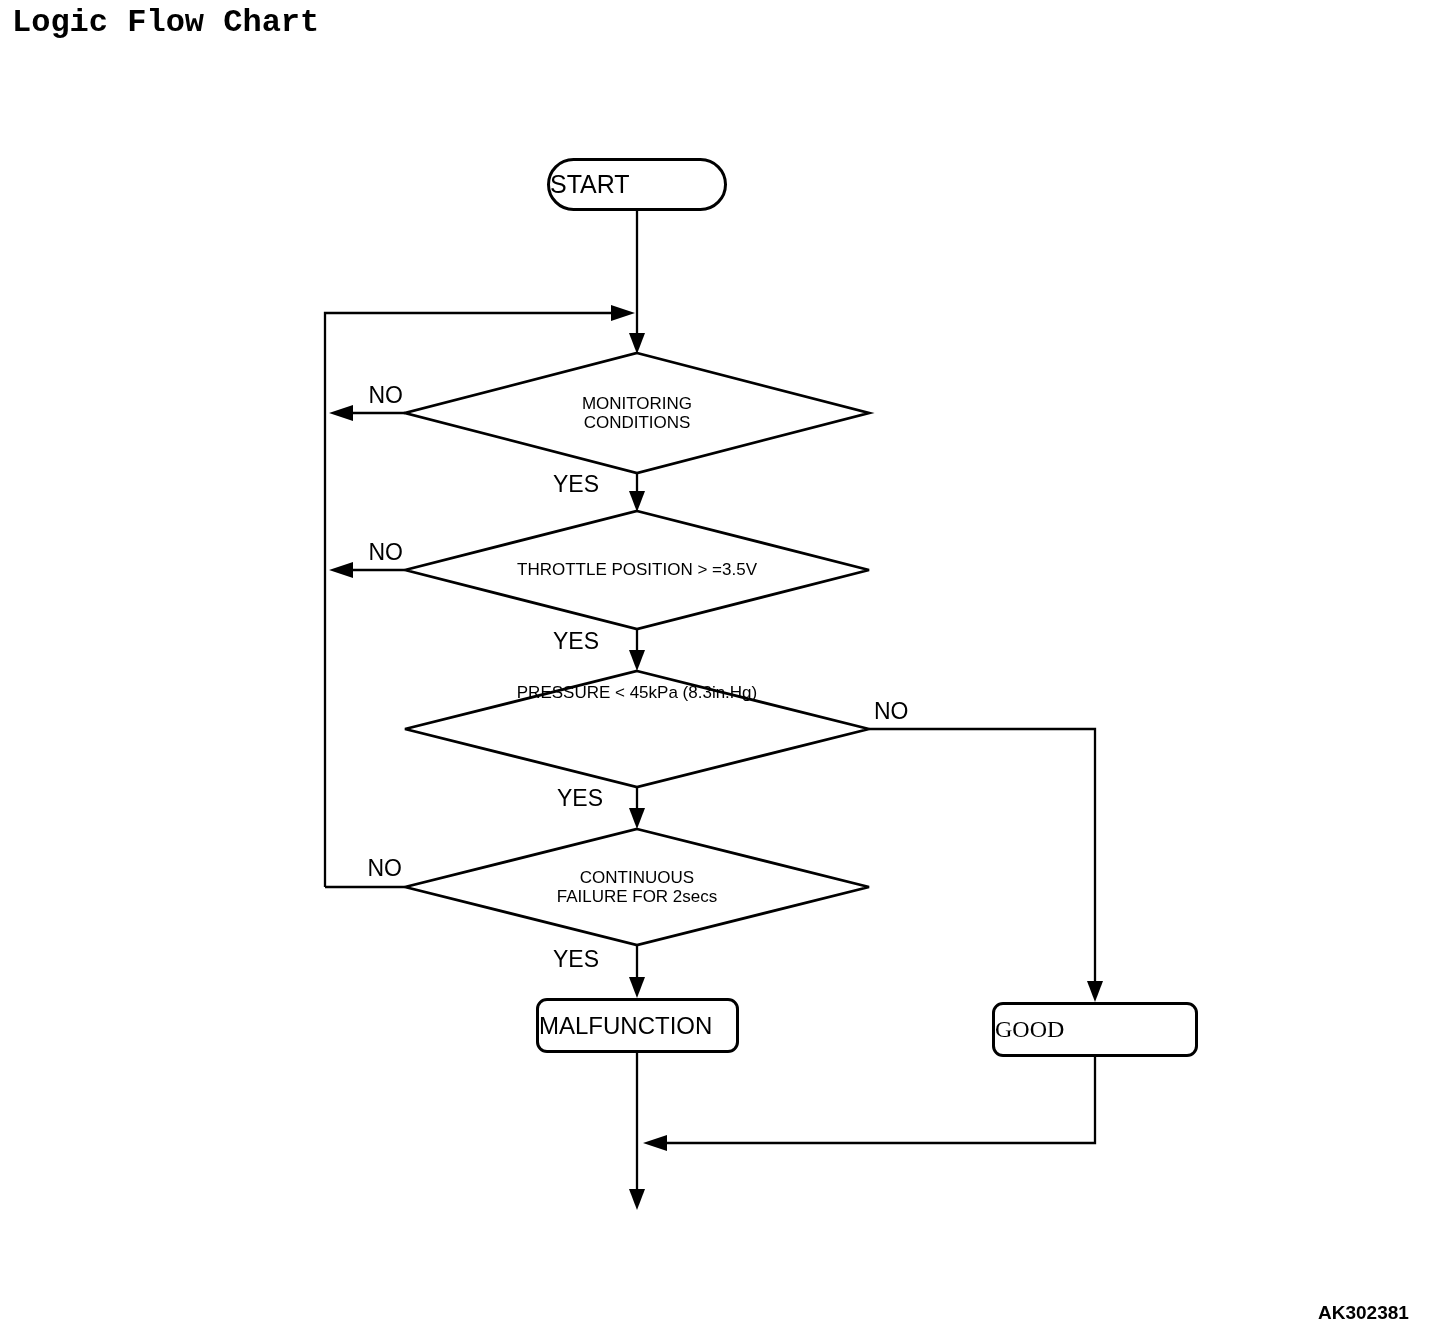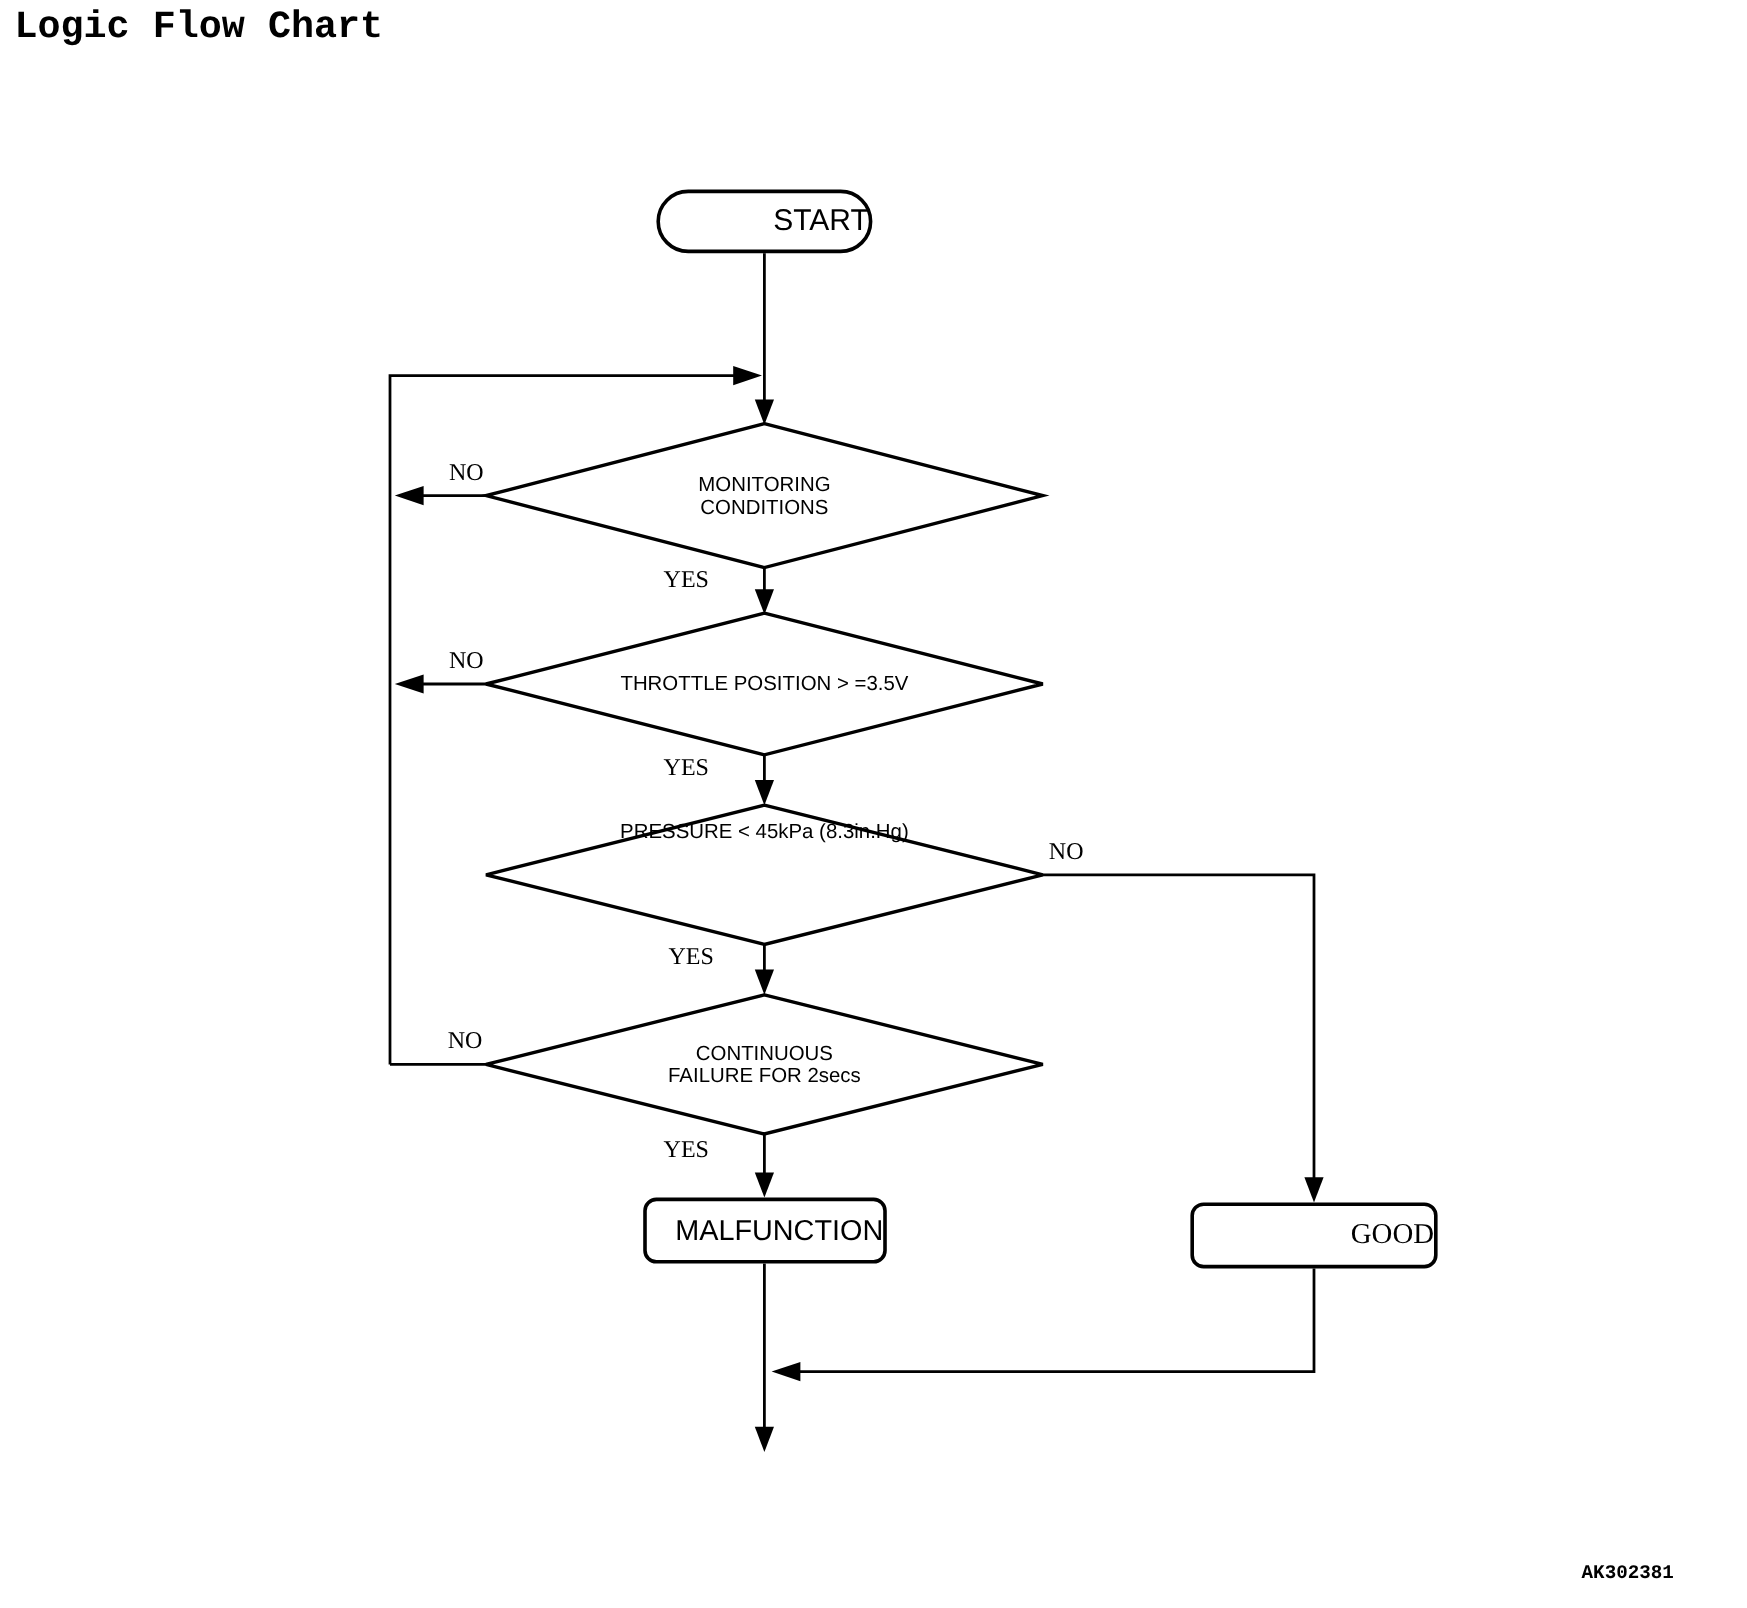--- a/index.html
+++ b/index.html
@@ -26,52 +26,50 @@
     position: absolute;
     left: 0; top: 0;
     width: 1456px;
     height: 1340px;
   }
   .node {
     position: absolute;
     box-sizing: border-box;
     display: flex;
     align-items: center;
-    justify-content: flex-end;
+    justify-content: flex-start;
     text-align: center;
     font-size: 24px;
     background: #ffffff;
     border: 3px solid #000000;
   }
   .terminal { border-radius: 29px; font-size: 25px; }
   .process  { border-radius: 11px; }
   .diamond-label {
     position: absolute;
     display: flex;
     align-items: center;
     justify-content: center;
     text-align: center;
     font-size: 17px;
     line-height: 1.12;
     white-space: pre-line;
     pointer-events: none;
   }
   .edge-label {
     position: absolute;
-    font-size: 20px;
+    font-size: 23px;
     line-height: 1;
-    font-family: Liberation Serif, serif;
   }
   .doc-code {
     position: absolute;
     left: 1318px;
     top: 1302px;
-    font-size: 16px;
+    font-size: 19px;
     font-weight: bold;
-    font-family: Liberation Mono, monospace;
   }
 </style>
 </head>
 <body>
 
 <div class="stage">
 
   <h1 class="title">Logic Flow Chart</h1>
 
   <svg class="connectors" viewBox="0 0 1456 1340" xmlns="http://www.w3.org/2000/svg" fill="none" stroke="#000000" stroke-width="2.3">

